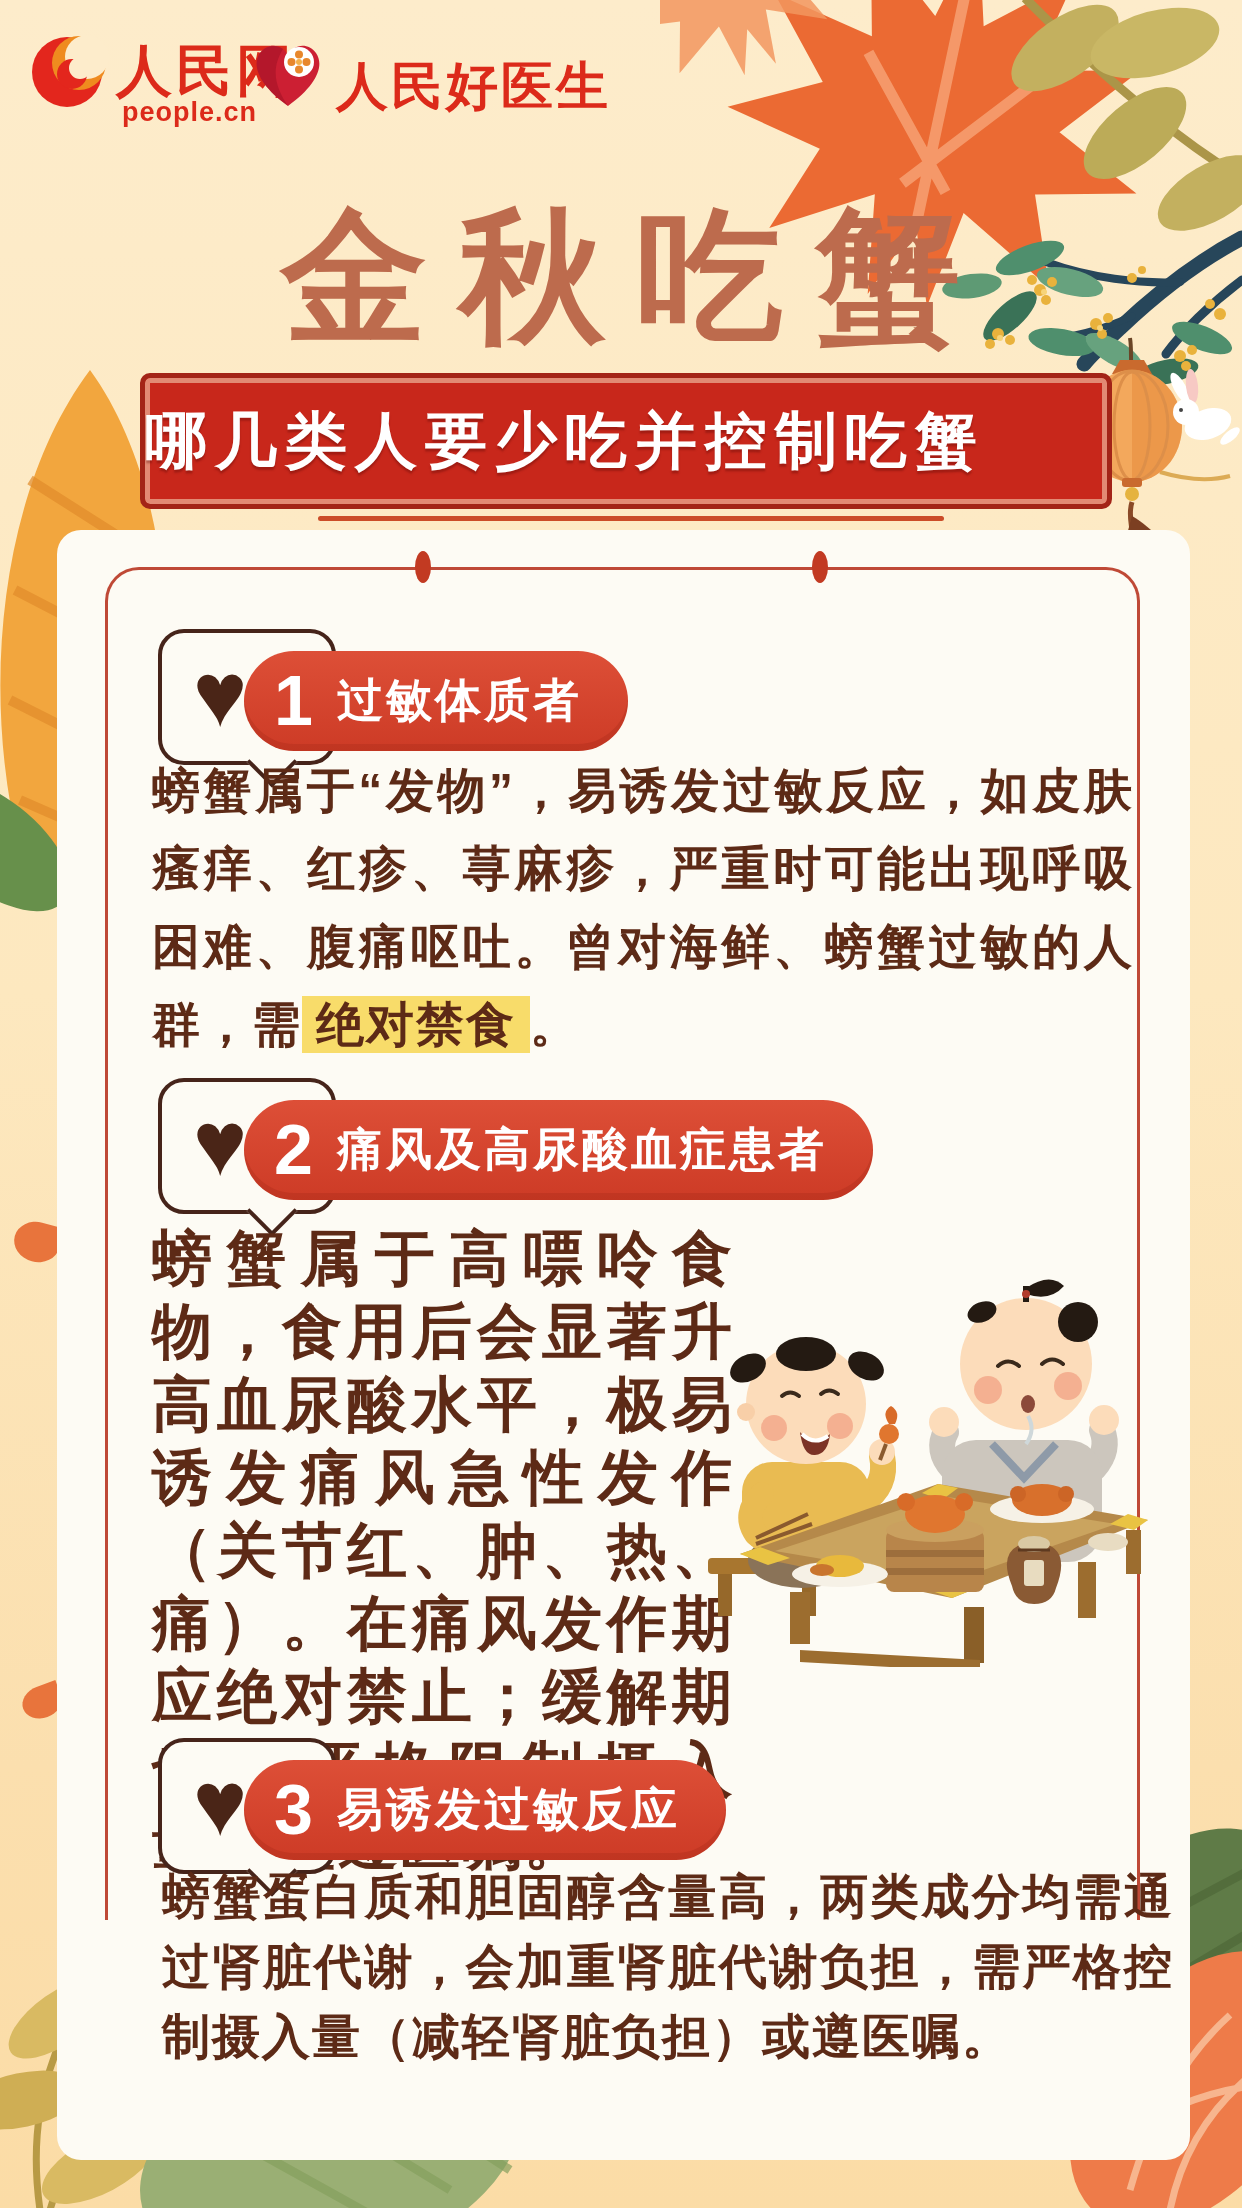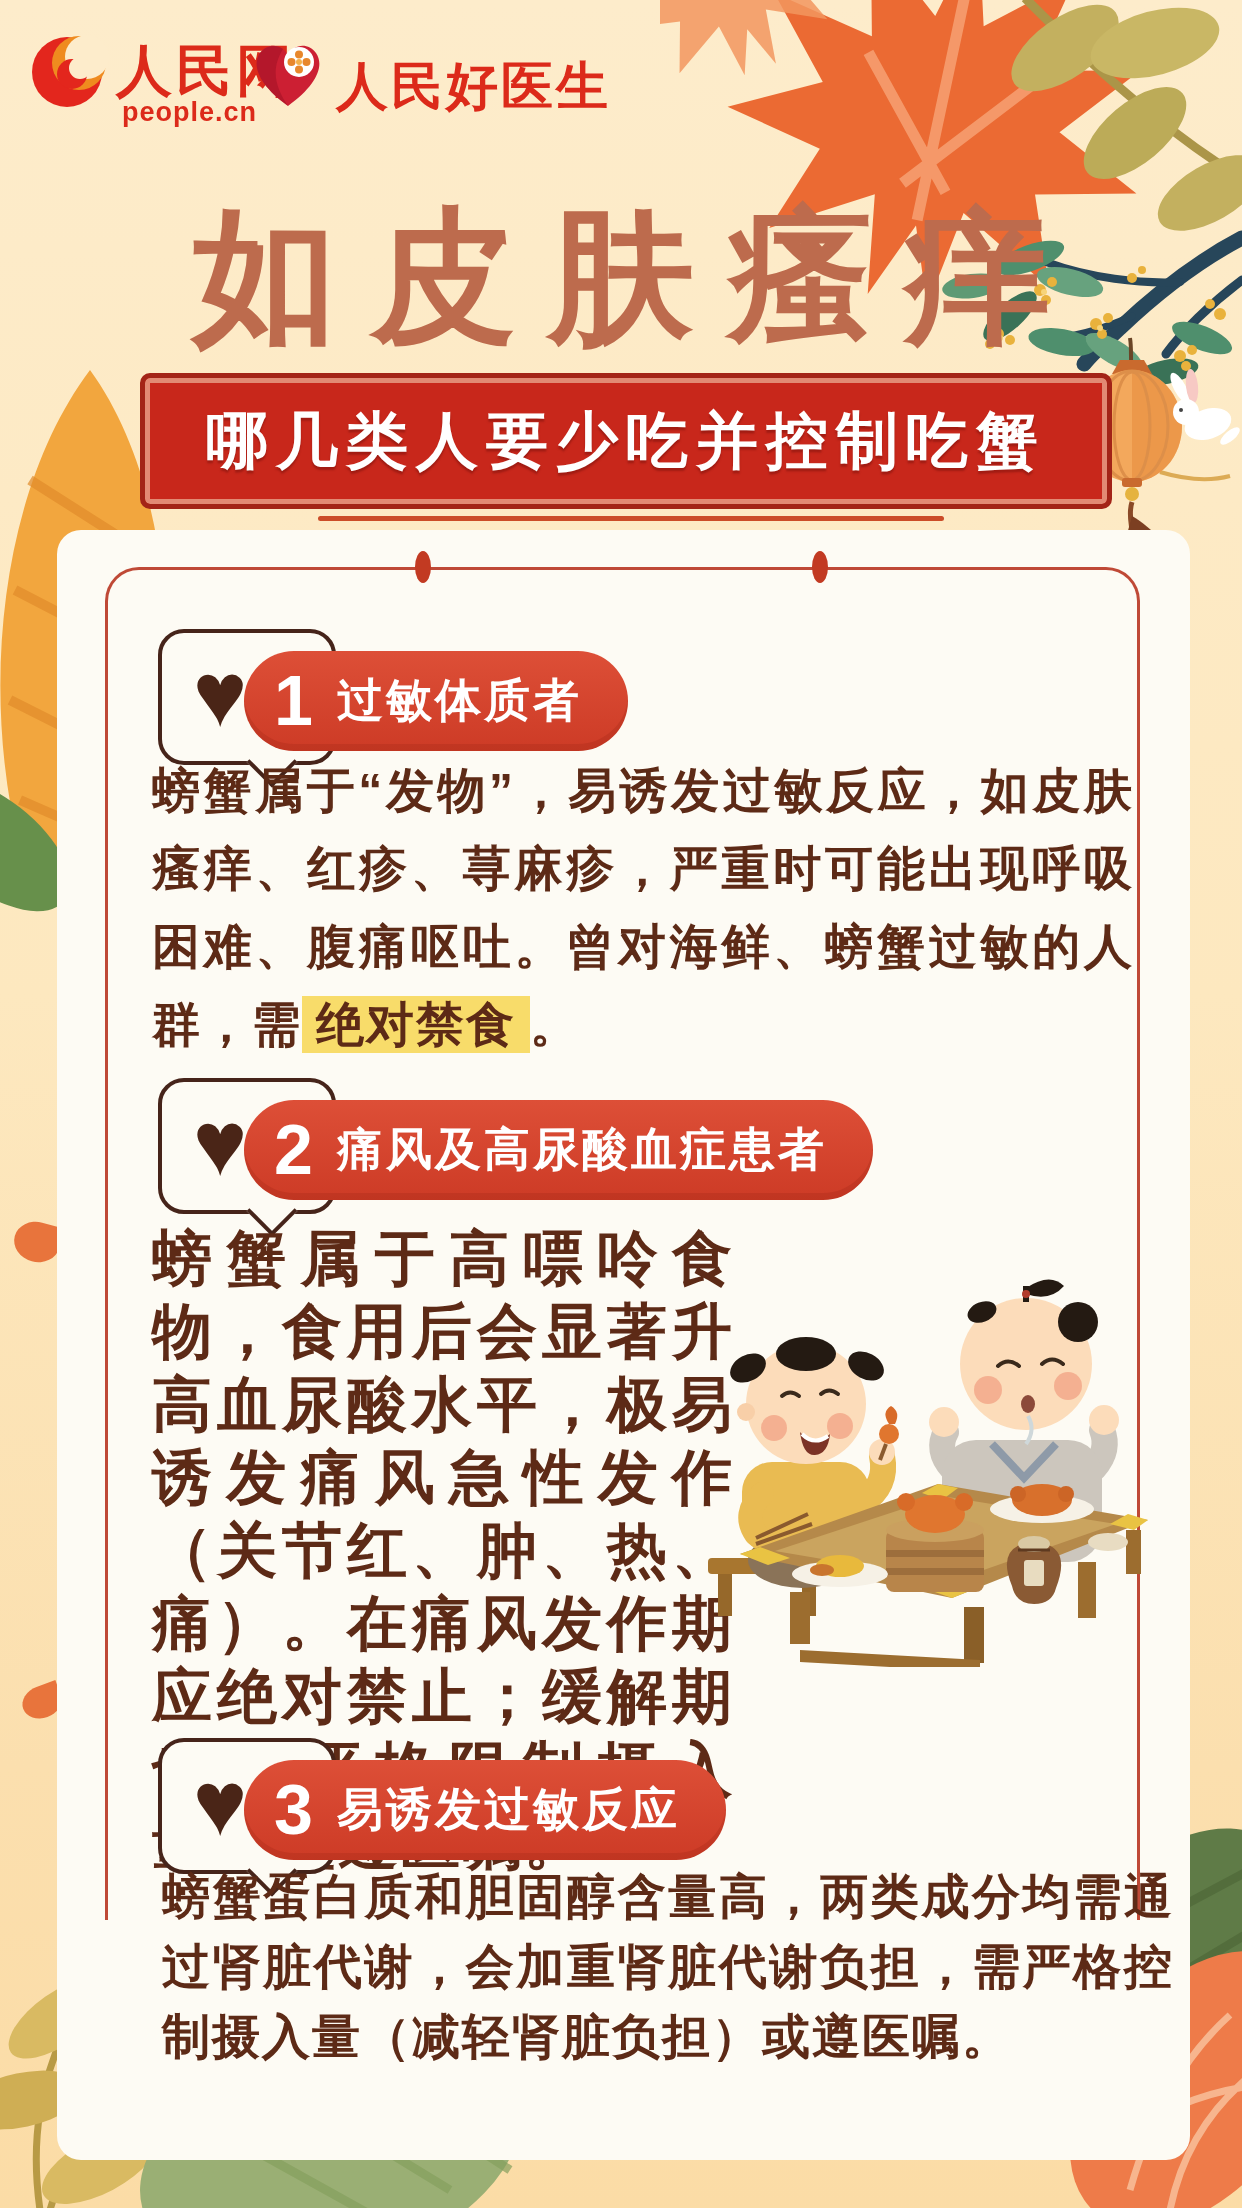--- a/index.html
+++ b/index.html
@@ -13,21 +13,21 @@
   .logo-cn{left:116px;top:34px;font-size:56px;font-weight:800;color:#dc2a1a;letter-spacing:4px;}
   .logo-en{left:122px;top:97px;font-size:27px;font-weight:800;color:#dc2a1a;letter-spacing:1px;}
   .logo-doctor{left:336px;top:52px;font-size:52px;font-weight:800;color:#dc2a1a;letter-spacing:3px;}
 
   
   .title{left:0;top:180px;width:1242px;text-align:center;font-size:146px;font-weight:900;
     color:#bd6b4d;letter-spacing:32px;text-indent:32px;z-index:2;}
   .banner{left:140px;top:373px;width:962px;height:126px;background:#c8271b;
     border:5px solid #a32417;border-radius:10px;z-index:2;
     box-shadow:inset 0 0 0 5px rgba(248,220,190,0.55);
-    display:flex;align-items:center;justify-content:center;}
+    display:flex;align-items:center;justify-content:flex-start;}
   .banner-text{color:#ffffff;font-size:62px;font-weight:900;letter-spacing:8px;
     text-shadow:0 3px 2px rgba(90,10,5,0.35);white-space:nowrap;}
   .sep-line{left:318px;top:516px;width:626px;height:5px;background:#cb4c28;border-radius:3px;z-index:2;}
 
   
   .card{left:57px;top:530px;width:1133px;height:1630px;background:#fdfbf4;border-radius:24px;z-index:3;}
   .frame{left:105px;top:567px;width:1029px;height:1350px;border:3px solid #bf4936;border-bottom:none;
     border-radius:34px 34px 0 0;z-index:4;}
   .frame-dot{width:16px;height:32px;background:#c23a22;border-radius:50%;z-index:5;}
   .dot1{left:415px;top:551px;} .dot2{left:812px;top:551px;}
@@ -189,21 +189,21 @@
     <path d="M38 66 C10 46 1 26 10 13 C16 5 26 4 33 9 C20 30 26 48 38 66 Z" fill="#a31326" opacity="0.6"></path>
     <circle cx="49" cy="22" r="15" fill="#ffffff"></circle>
     <circle cx="49" cy="14.5" r="4" fill="#e8872c"></circle>
     <circle cx="41.5" cy="22" r="4" fill="#e8872c"></circle>
     <circle cx="56.5" cy="22" r="4" fill="#e8872c"></circle>
     <circle cx="49" cy="29.5" r="4" fill="#e8872c"></circle>
     <circle cx="49" cy="22" r="3" fill="#f5b14a"></circle>
   </svg>
   <div class="abs logo-doctor" style="z-index:2;">人民好医生</div>
 
-  <div class="abs title">如皮肤瘙痒</div>
+  <div class="abs title">金秋吃蟹</div>
   <div class="abs banner">
     <span class="banner-text">哪几类人要少吃并控制吃蟹</span>
   </div>
   <div class="abs sep-line"></div>
 
   <div class="abs card"></div>
   <div class="abs frame"></div>
   <div class="abs frame-dot dot1"></div>
   <div class="abs frame-dot dot2"></div>
 

